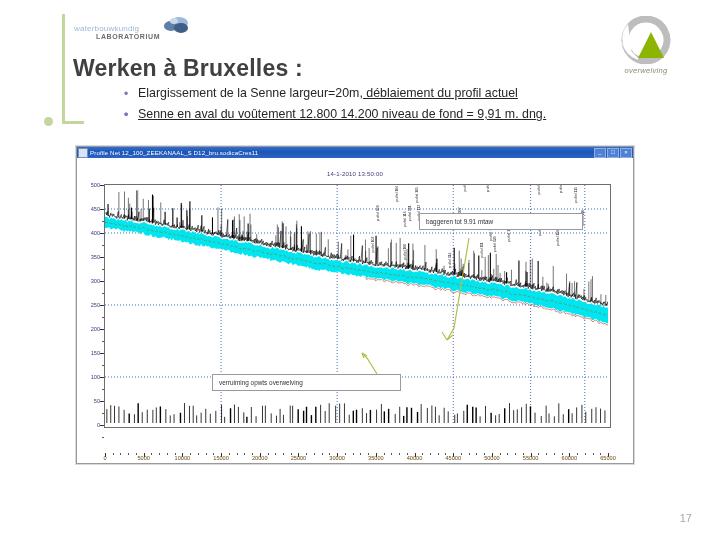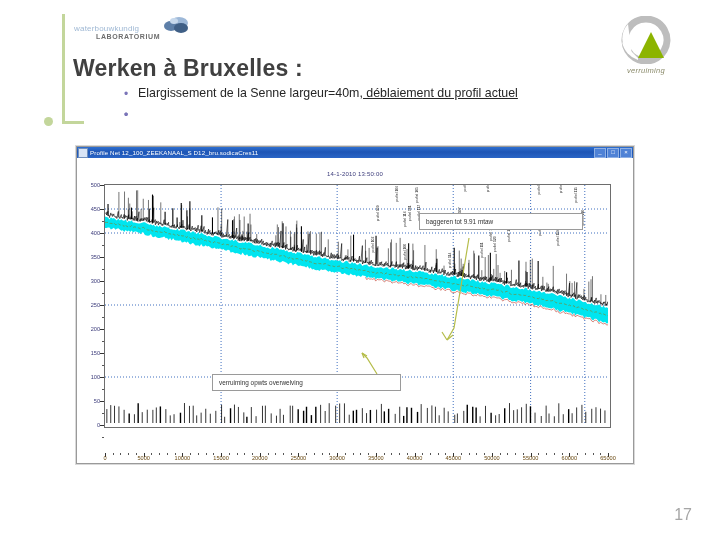--- a/index.html
+++ b/index.html
@@ -132,21 +132,21 @@
   .xminor{position:absolute;top:269px;width:0;height:2px;border-left:1px solid #555;}
 
   
   .callout{
     position:absolute;background:#ffffff;border:1px solid #9a9a9a;
     font-size:6.4px;color:#333;padding:4px 6px;white-space:nowrap;
   }
 
   .pagenum{
     position:absolute;right:28px;bottom:16px;
-    font-size:16px;color:#a6a6a6;
+    font-size:11px;color:#a6a6a6;
   }
   svg{display:block;}
 </style>
 </head>
 <body>
 
 <div class="frame-left-bar"></div>
 <div class="frame-left-foot"></div>
 <div class="frame-dot"></div>
 
@@ -165,34 +165,34 @@
 
 <div class="dept-logo">
   <div class="dept-mark">
     <svg width="56" height="48" viewBox="0 0 56 48">
       <path d="M28 3 A21 21 0 1 1 27.9 3 Z" fill="none" stroke="#bdbdbd" stroke-width="7"></path>
       <path d="M10 8 A21 21 0 0 0 14 40 Z" fill="#ffffff"></path>
       <path d="M20 42 L33 16 L46 42 Z" fill="#8cb400"></path>
       <path d="M4 26 A24 24 0 0 0 20 44 L20 42 Z" fill="#ffffff"></path>
     </svg>
   </div>
-  <div class="dept-dep">verruiming</div>
+  <div class="dept-dep">overwelving</div>
 </div>
 
 <div class="slide-title">Werken à Bruxelles :</div>
 
 <div class="bullets">
   <div class="bullet u-partial">
-    <span class="bdot">•</span><span>Elargissement de la Senne largeur=40m</span><u>, déblaiement du profil actuel</u>
+    <span class="bdot">•</span><span>Elargissement de la Senne largeur=20m</span><u>, déblaiement du profil actuel</u>
   </div>
   <div class="bullet">
     <span class="bdot">•</span>
   </div>
   <div class="bullet underlined">
-    <span class="bdot" style="text-decoration:none;">•</span>
+    <span class="bdot" style="text-decoration:none;">•</span><span>Senne en aval du voûtement 12.800 14.200  niveau de fond = 9,91 m. dng.</span>
   </div>
 </div>
 
 <div class="app-window">
 
   <div class="title-bar">
     <div class="tb-icon"></div>
     <div class="tb-text">Profile Net  12_100_ZEEKANAAL_S D12_bru.sodicaCres11</div>
     <div class="tb-buttons">
       <div class="tb-btn">_</div>

